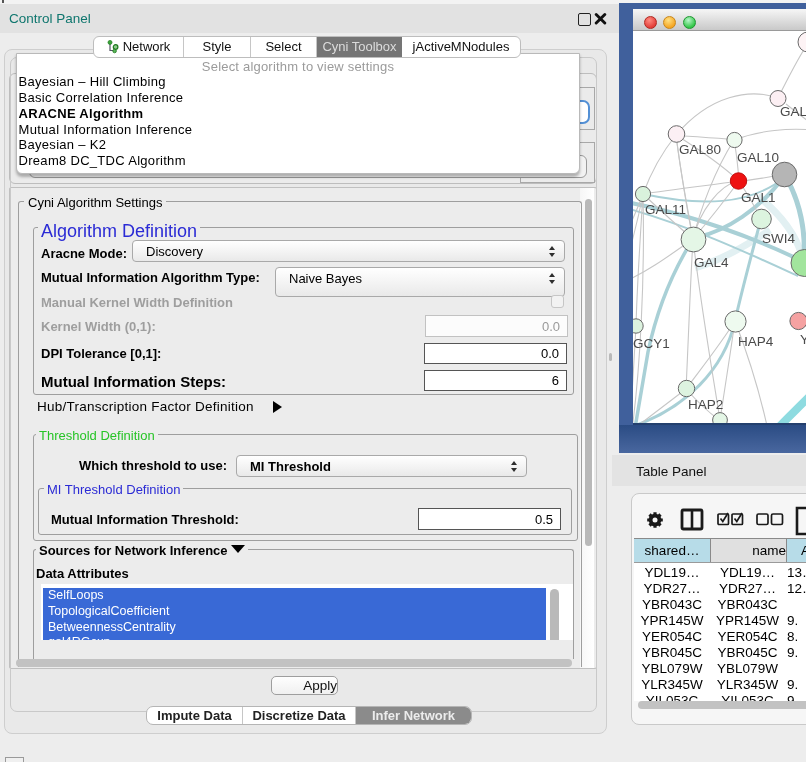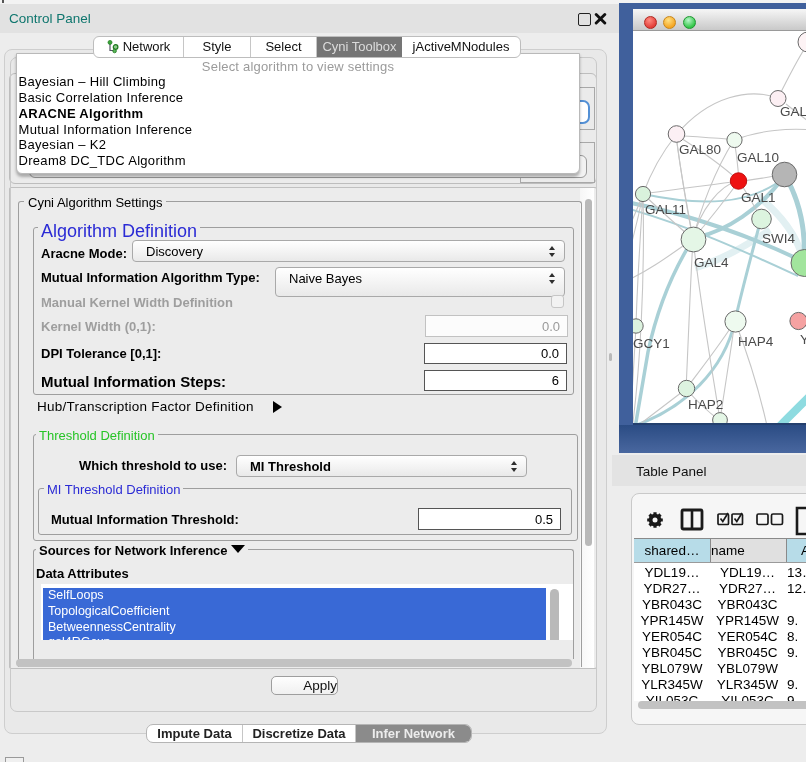--- a/index.html
+++ b/index.html
@@ -92,21 +92,21 @@
     <div style="position:absolute;left:7px;top:4px;font-size:12.5px;color:#fff;line-height:15.8px;">SelfLoops<br>TopologicalCoefficient<br>BetweennessCentrality<br>gal4RGexp</div>
     <div style="position:absolute;left:509px;top:5px;width:9px;height:55px;background:#b9b9b9;border-radius:5px;"></div>
   </div>
 
   <div class="abs" style="left:16px;top:659px;width:556px;height:8px;background:#c2c2c2;border-radius:4px;"></div>
 
   <div class="abs" style="left:271px;top:676px;width:67px;height:19px;background:linear-gradient(#fefefe,#f0f0f0);border:1px solid #9e9e9e;border-radius:5px;box-sizing:border-box;text-align:right;font-size:13.5px;line-height:17px;color:#111;">Apply</div>
 
   <div class="abs" style="left:10px;top:57px;width:587px;height:655px;border:1px solid #c9c9c9;border-radius:7px;box-sizing:border-box;"></div>
 
-  <div class="abs" style="left:146px;top:706px;width:326px;height:19px;background:#fff;border:1px solid #b5b5b5;border-radius:7px;box-sizing:border-box;overflow:hidden;display:flex;font-weight:bold;margin-top:18px;">
+  <div class="abs" style="left:146px;top:706px;width:326px;height:19px;background:#fff;border:1px solid #b5b5b5;border-radius:7px;box-sizing:border-box;overflow:hidden;display:flex;font-weight:bold;">
     <div style="flex:0 0 95px;text-align:center;font-size:13px;line-height:18px;border-right:1px solid #c6c6c6;color:#222;">Impute Data</div>
     <div style="flex:0 0 112px;text-align:center;font-size:13px;line-height:18px;border-right:1px solid #c6c6c6;color:#222;">Discretize Data</div>
     <div style="flex:1;text-align:center;font-size:13px;line-height:18px;background:#8b8b8b;color:#ececec;">Infer Network</div>
   </div>
 
   <div class="abs" style="left:5px;top:757px;width:19px;height:10px;border:1.5px solid #9a9a9a;background:#f0f0f0;box-sizing:border-box;"></div>
 
   <div class="abs" style="left:93px;top:36px;width:428px;height:22px;background:#fff;border:1px solid #bdbdbd;border-radius:6px;box-sizing:border-box;overflow:hidden;display:flex;z-index:6;">
     <div class="tab" style="flex:0 0 89px;">
       <svg width="12" height="15" viewBox="0 0 12 15" style="margin-right:4px;vertical-align:-3px;">
@@ -257,21 +257,21 @@
 
         <g transform="translate(164,13)" fill="none" stroke="#1a1a1a" stroke-width="2.6">
           <path d="M1 1 L14 1 L21 8 L21 27 L1 27 Z"></path>
           <path d="M13.5 1.5 L13.5 8.5 L21 8.5" stroke-width="1.8"></path>
         </g>
       </g>
     </svg>
 
     <div style="position:absolute;left:2px;top:44px;width:188px;height:25px;border-top:1px solid #8a8a8a;border-bottom:1px solid #9a9a9a;box-sizing:border-box;display:flex;font-size:13.5px;">
       <div style="flex:0 0 76px;background:#b7dce8;border-right:1px solid #8a8a8a;text-align:center;line-height:23px;">shared…</div>
-      <div style="flex:0 0 75px;background:#e0e0e0;border-right:1px solid #8a8a8a;text-align:left;line-height:23px;">name</div>
+      <div style="flex:0 0 75px;background:#e0e0e0;border-right:1px solid #8a8a8a;text-align:right;line-height:23px;">name</div>
       <div style="flex:1;background:#b7dce8;line-height:23px;padding-left:14px;">A</div>
     </div>
     <div style="position:absolute;left:2px;top:69px;width:188px;height:138px;background:#fff;font-size:13.5px;overflow:hidden;padding-top:2px;box-sizing:border-box;">
       <div style="display:flex;height:16px;line-height:16px;">
           <div style="flex:0 0 76px;text-align:center;">YDL19…</div>
           <div style="flex:0 0 75px;text-align:center;">YDL19…</div>
           <div style="flex:1;padding-left:2px;">13…</div>
         </div>
       <div style="display:flex;height:16px;line-height:16px;">
           <div style="flex:0 0 76px;text-align:center;">YDR27…</div>

